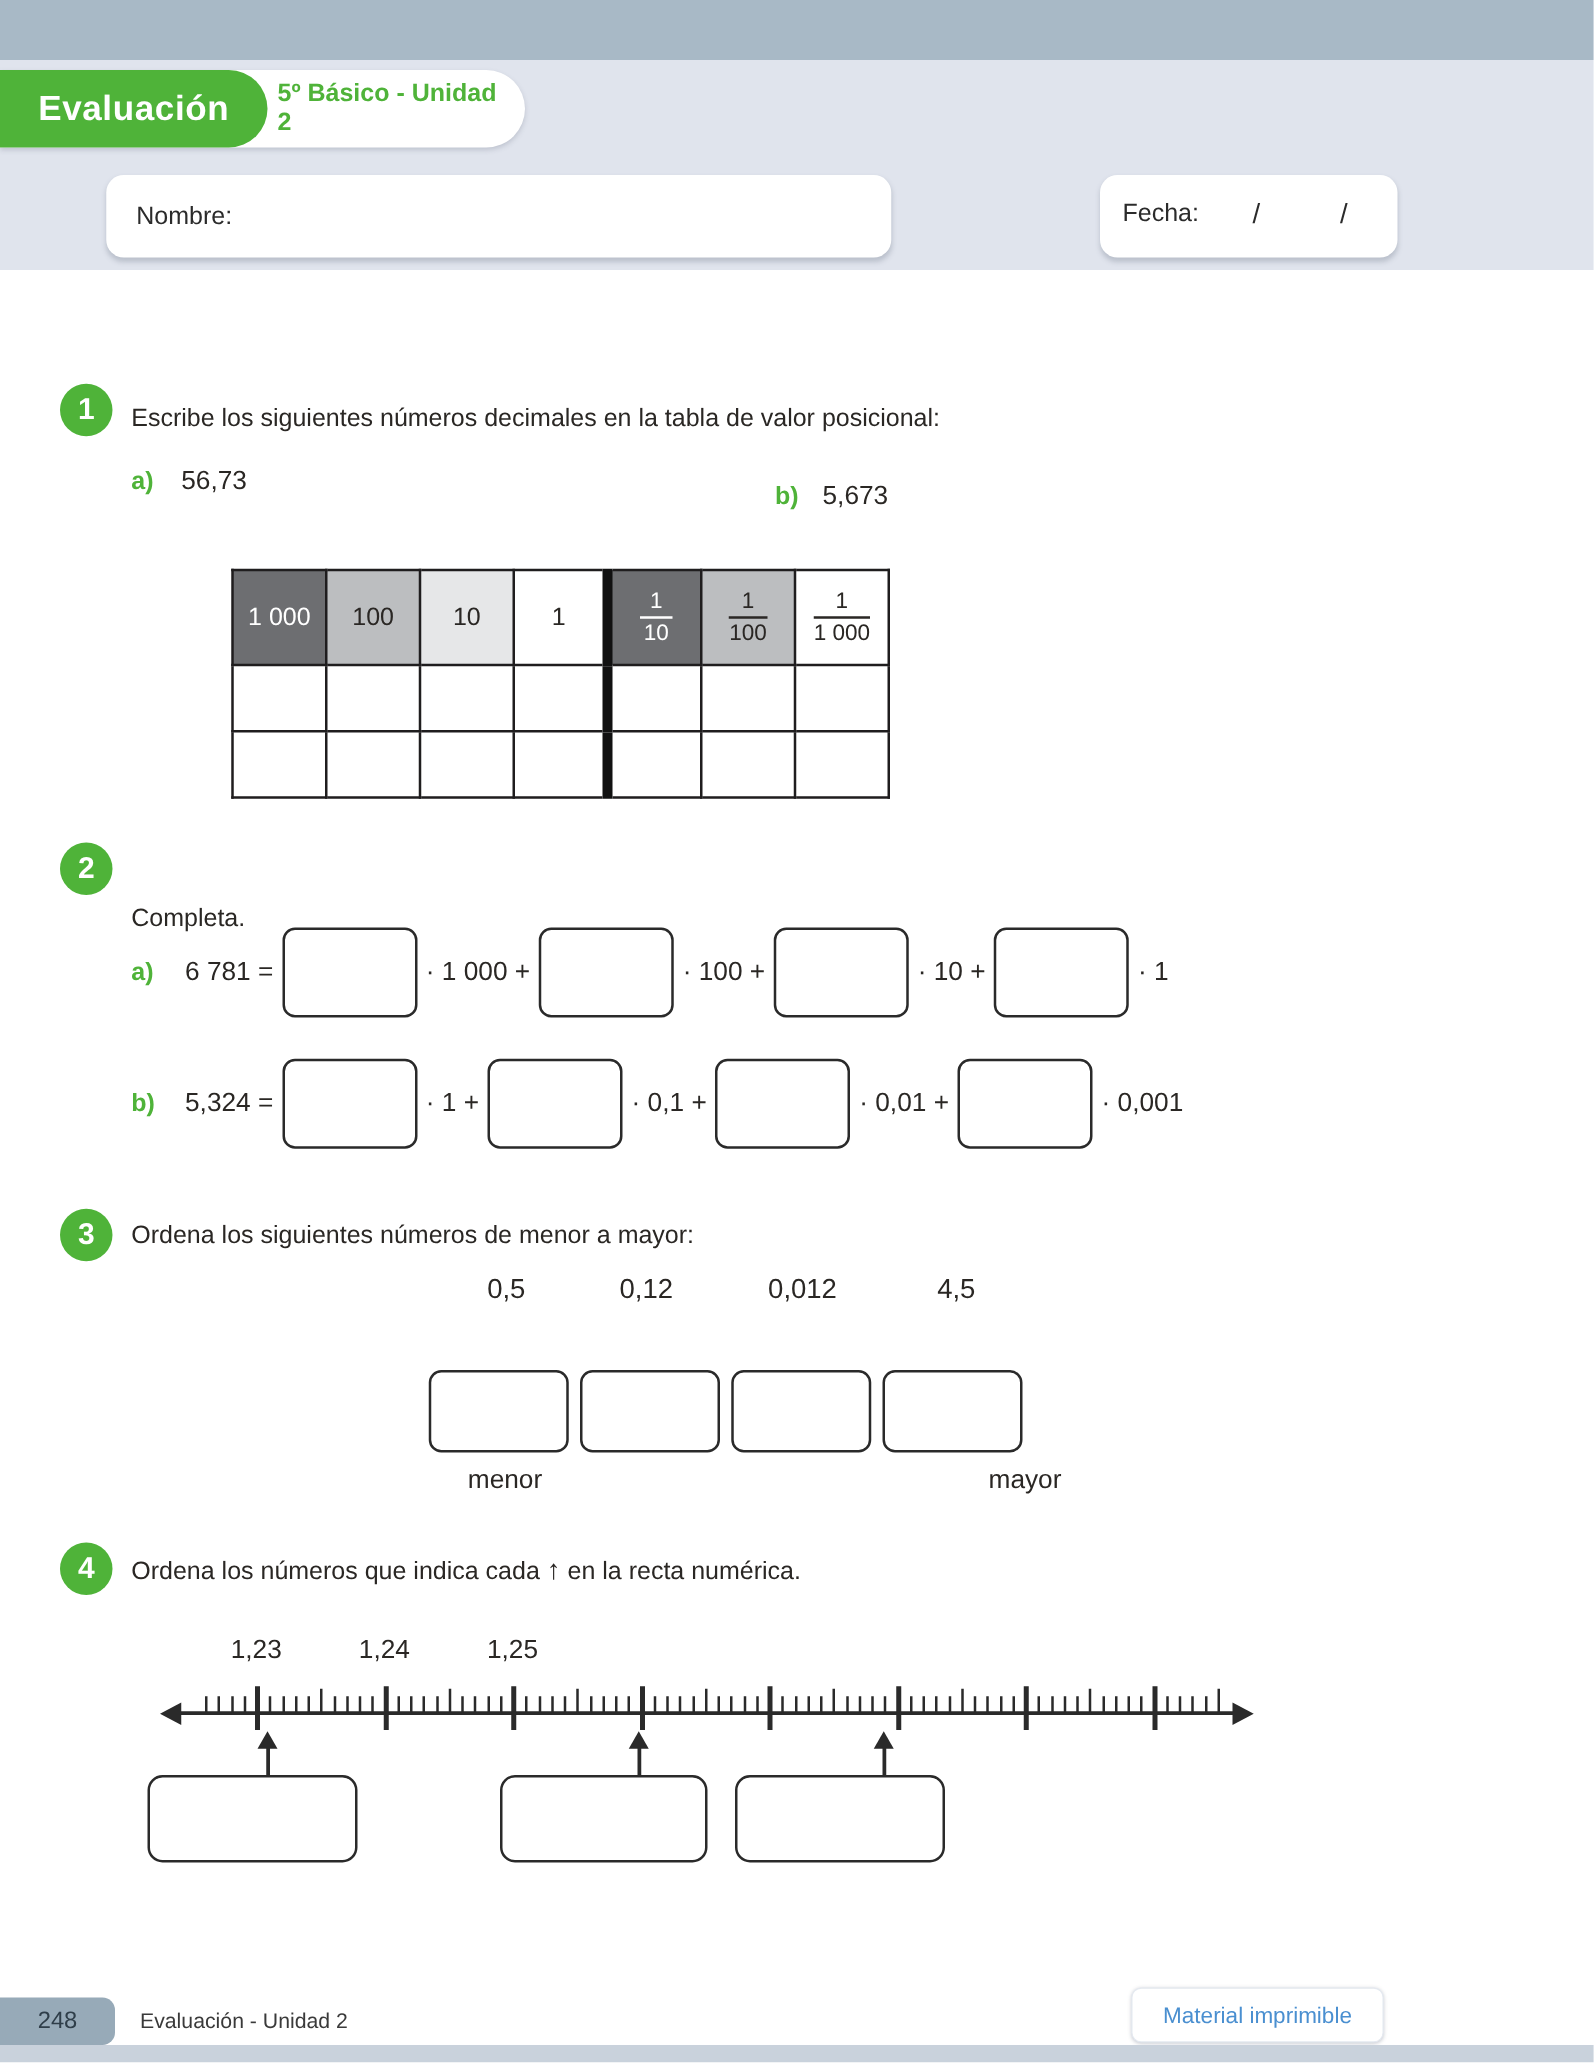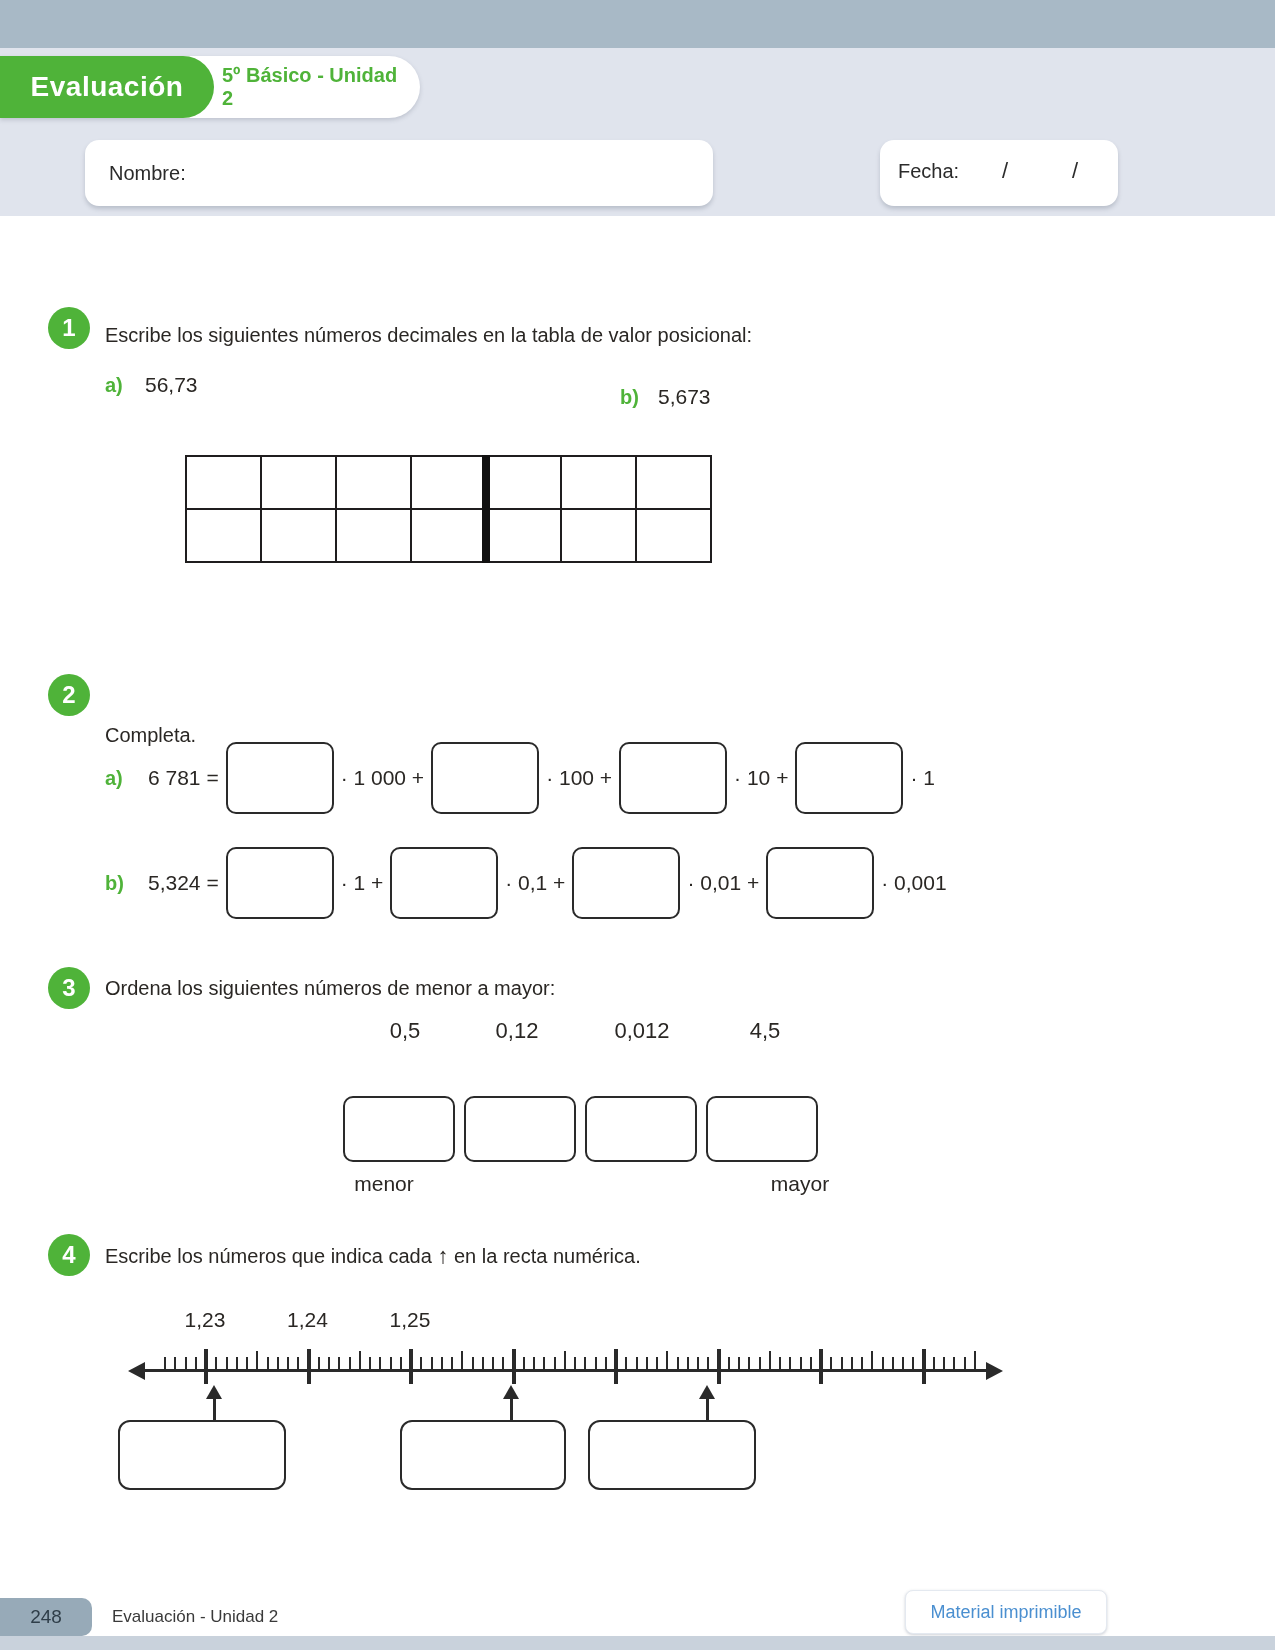--- a/index.html
+++ b/index.html
@@ -55,21 +55,21 @@
 
   
   .eq-row{position:absolute;left:105px;height:76px;display:flex;align-items:center;white-space:nowrap;}
   .eq-row .item-label{width:36px;}
   .eq-text{font-size:21px;color:var(--ink);margin:0 7px;}
   .ans-box{width:108px;height:72px;border:2px solid #2a2a2a;border-radius:10px;background:#fff;flex:0 0 auto;}
 
   
   .q3-num{position:absolute;top:1018px;transform:translateX(-50%);font-size:22px;color:var(--ink);}
   .order-box{position:absolute;top:1096px;width:112px;height:66px;border:2px solid #2a2a2a;border-radius:10px;background:#fff;}
-  .order-label{position:absolute;top:1172px;transform:translateX(-50%);font-size:21px;color:var(--ink);}
+  .order-label{position:absolute;top:1172px;transform:translateX(-50%);font-size:21px;color:var(--ink);margin-left:20px;}
 
   
   .numberline{position:absolute;left:0;top:1290px;width:1275px;height:160px;}
   .nl-label{position:absolute;top:18px;transform:translateX(-50%);font-size:21px;color:var(--ink);}
   .nl-line{position:absolute;left:140px;top:79px;width:850px;height:3px;background:#2a2a2a;}
   .nl-ah{position:absolute;width:0;height:0;border-top:9px solid transparent;border-bottom:9px solid transparent;top:72px;}
   .nl-ah-left{left:128px;border-right:17px solid #2a2a2a;}
   .nl-ah-right{left:986px;border-left:17px solid #2a2a2a;}
   .tick{position:absolute;background:#2a2a2a;}
   .tick-minor{width:2px;height:13px;top:67px;}
@@ -114,20 +114,35 @@
     <span>1</span>
   </div>
   <div class="q-prompt" style="top:324px;">Escribe los siguientes números decimales en la tabla de valor posicional:</div>
   <span class="item-label" style="position:absolute;left:105px;top:374px;">a)</span>
   <span class="num-val" style="position:absolute;left:145px;top:373px;">56,73</span>
   <span class="item-label" style="position:absolute;left:620px;top:386px;">b)</span>
   <span class="num-val" style="position:absolute;left:658px;top:385px;">5,673</span>
 
   <table class="pv-table">
     <tbody>
+        <tr>
+      <th class="shade-dark">1 000</th>
+      <th class="shade-mid">100</th>
+      <th class="shade-light">10</th>
+      <th class="shade-none">1</th>
+      <th class="shade-dark dec-divider">
+        <span class="frac"><span class="fnum">1</span><span class="fden">10</span></span>
+      </th>
+      <th class="shade-mid">
+        <span class="frac"><span class="fnum">1</span><span class="fden">100</span></span>
+      </th>
+      <th class="shade-none">
+        <span class="frac"><span class="fnum">1</span><span class="fden">1 000</span></span>
+      </th>
+    </tr>
     <tr>
       <td></td>
       <td></td>
       <td></td>
       <td></td>
       <td class="dec-divider"></td>
       <td></td>
       <td></td>
     </tr>
     <tr>
@@ -188,21 +203,21 @@
   <div class="order-box" style="left:585px;"></div>
   <div class="order-box" style="left:706px;"></div>
 
   <span class="order-label" style="left:384px;">menor</span>
   <span class="order-label" style="left:800px;text-align:center;">mayor</span>
 
   <div class="q-circle" style="left:48px;top:1234px;">
     <span>4</span>
   </div>
   <div class="q-prompt" style="top:1243px;">
-    <span>Escribe los números que indica cada</span>
+    <span>Ordena los números que indica cada</span>
     <span style="font-size:22px;">↑</span>
     <span>en la recta numérica.</span>
   </div>
 
   <div class="numberline" id="numberline">
     <div class="nl-line"></div>
     <div class="nl-ah nl-ah-left"></div>
     <div class="nl-ah nl-ah-right"></div>
   <div class="tick tick-minor" style="left: 164px;"></div>
       <div class="tick tick-minor" style="left: 174.25px;"></div>

